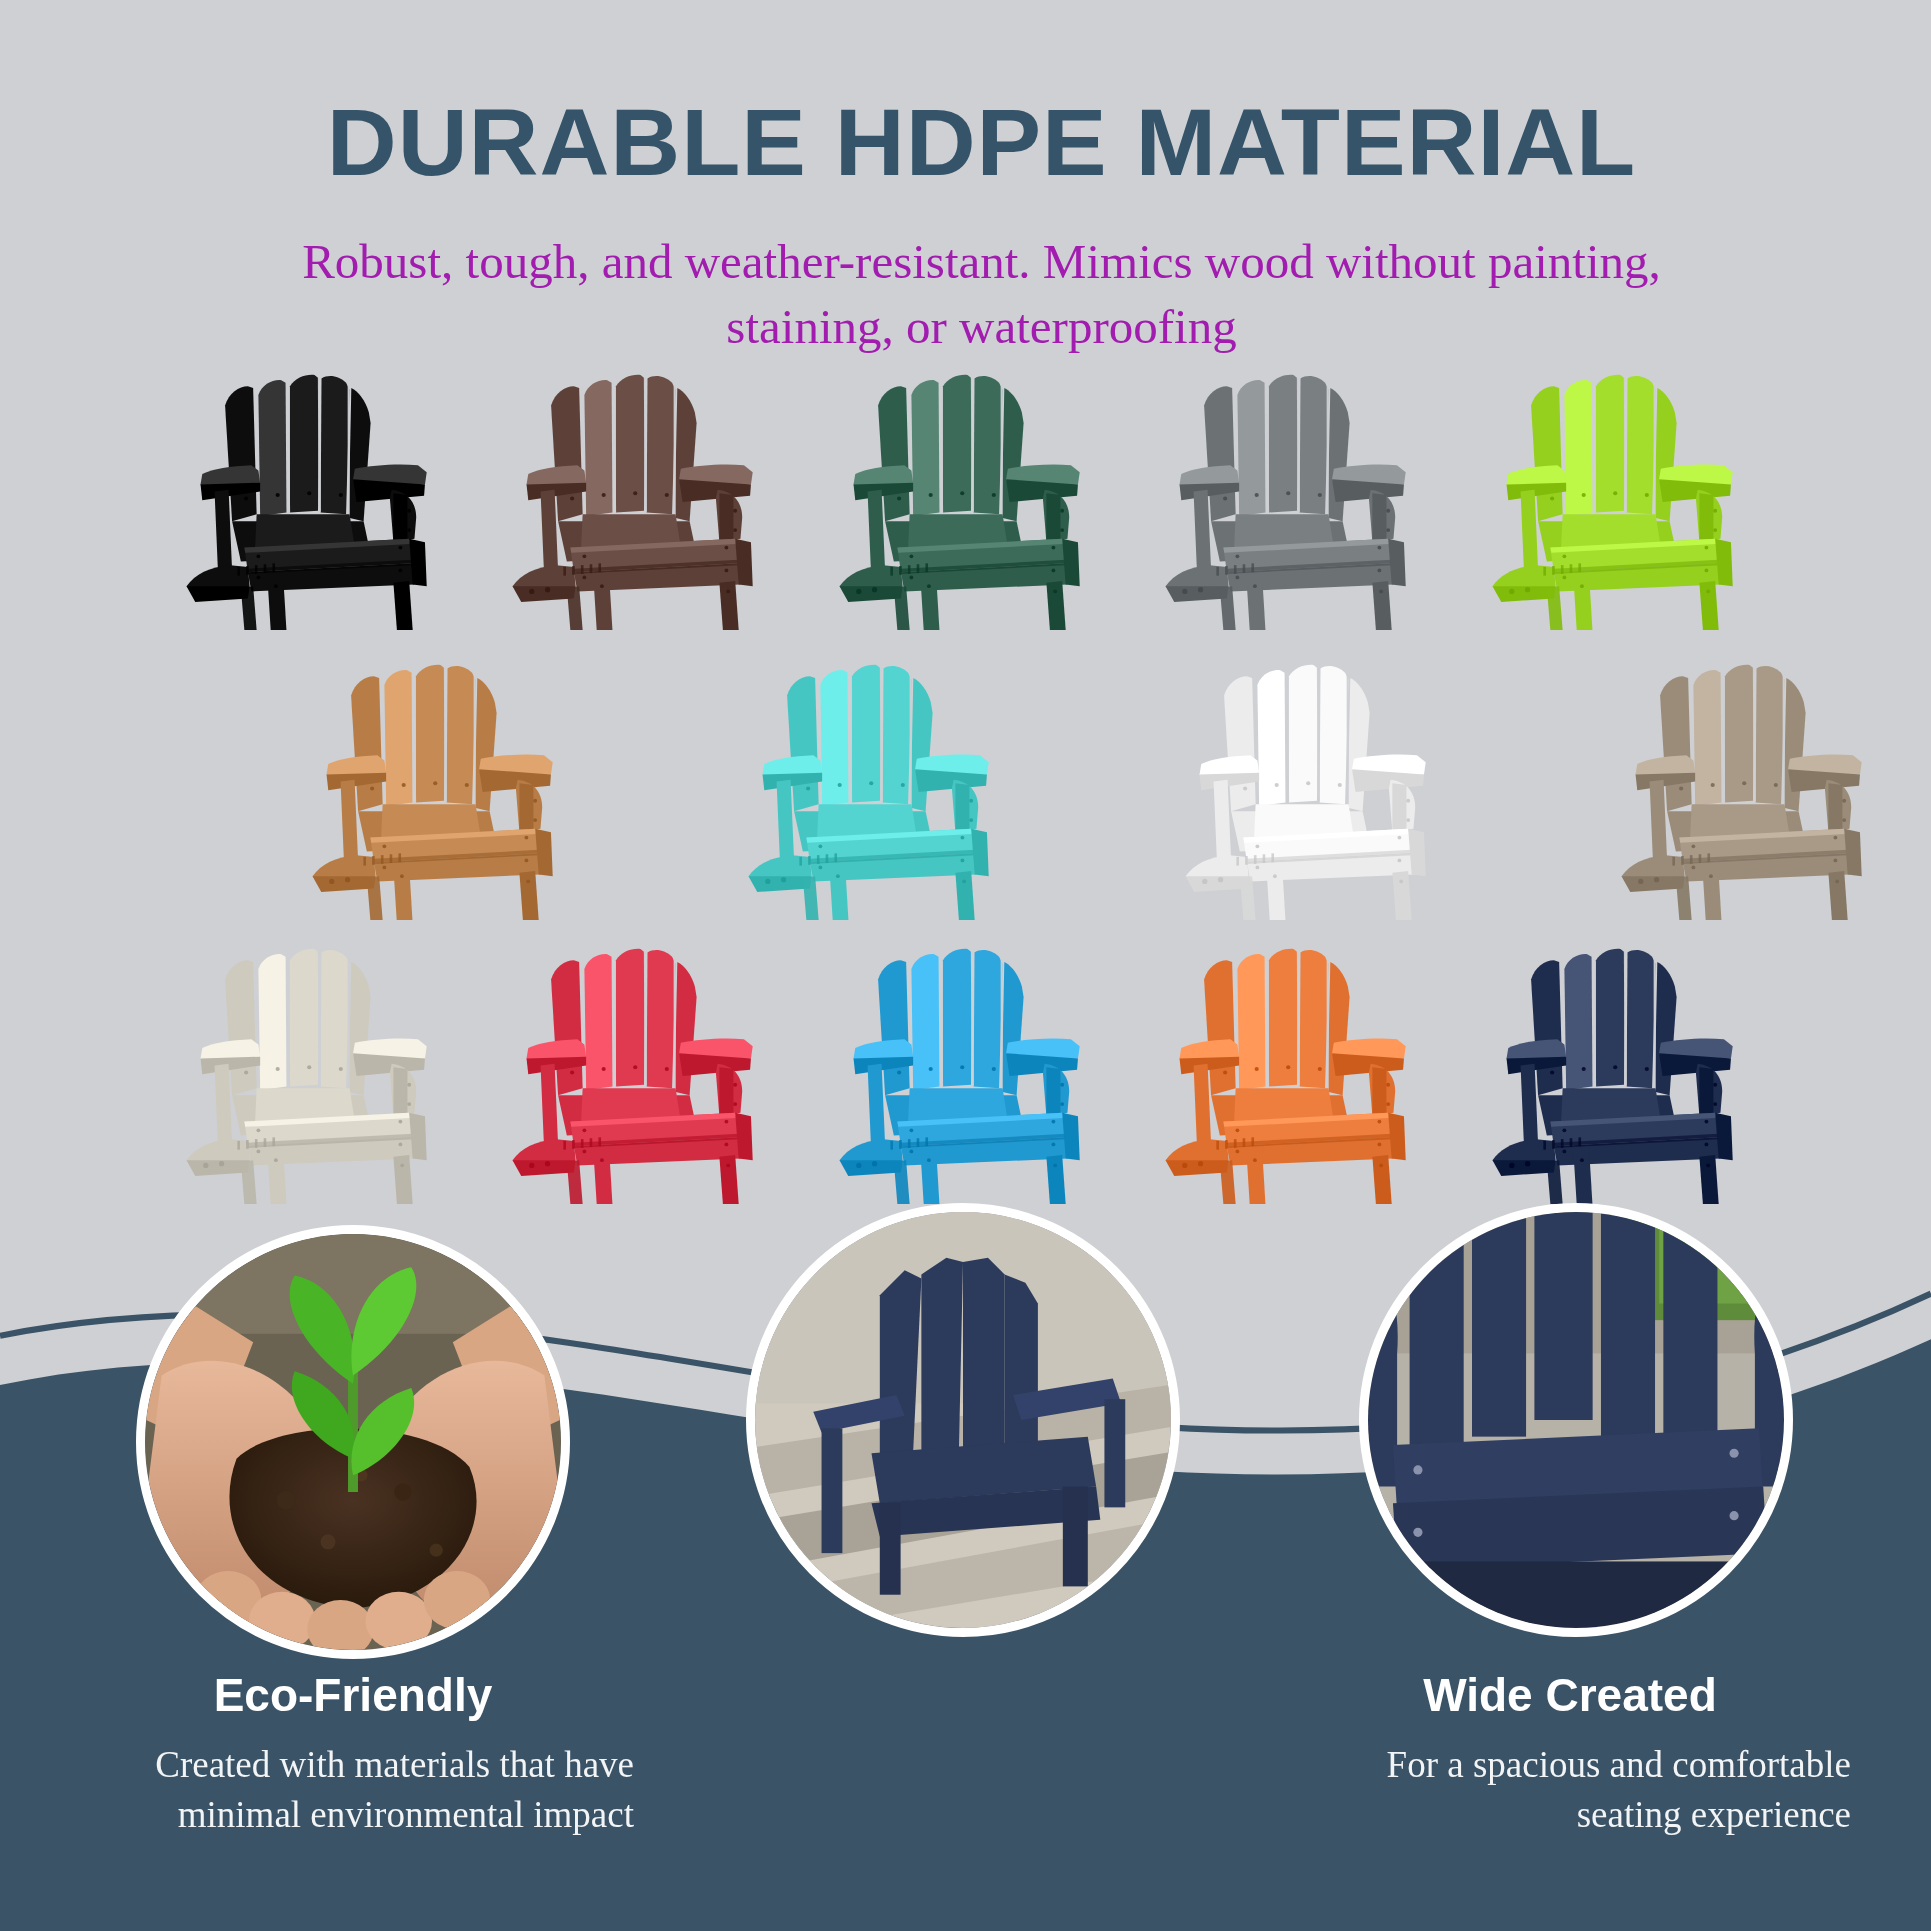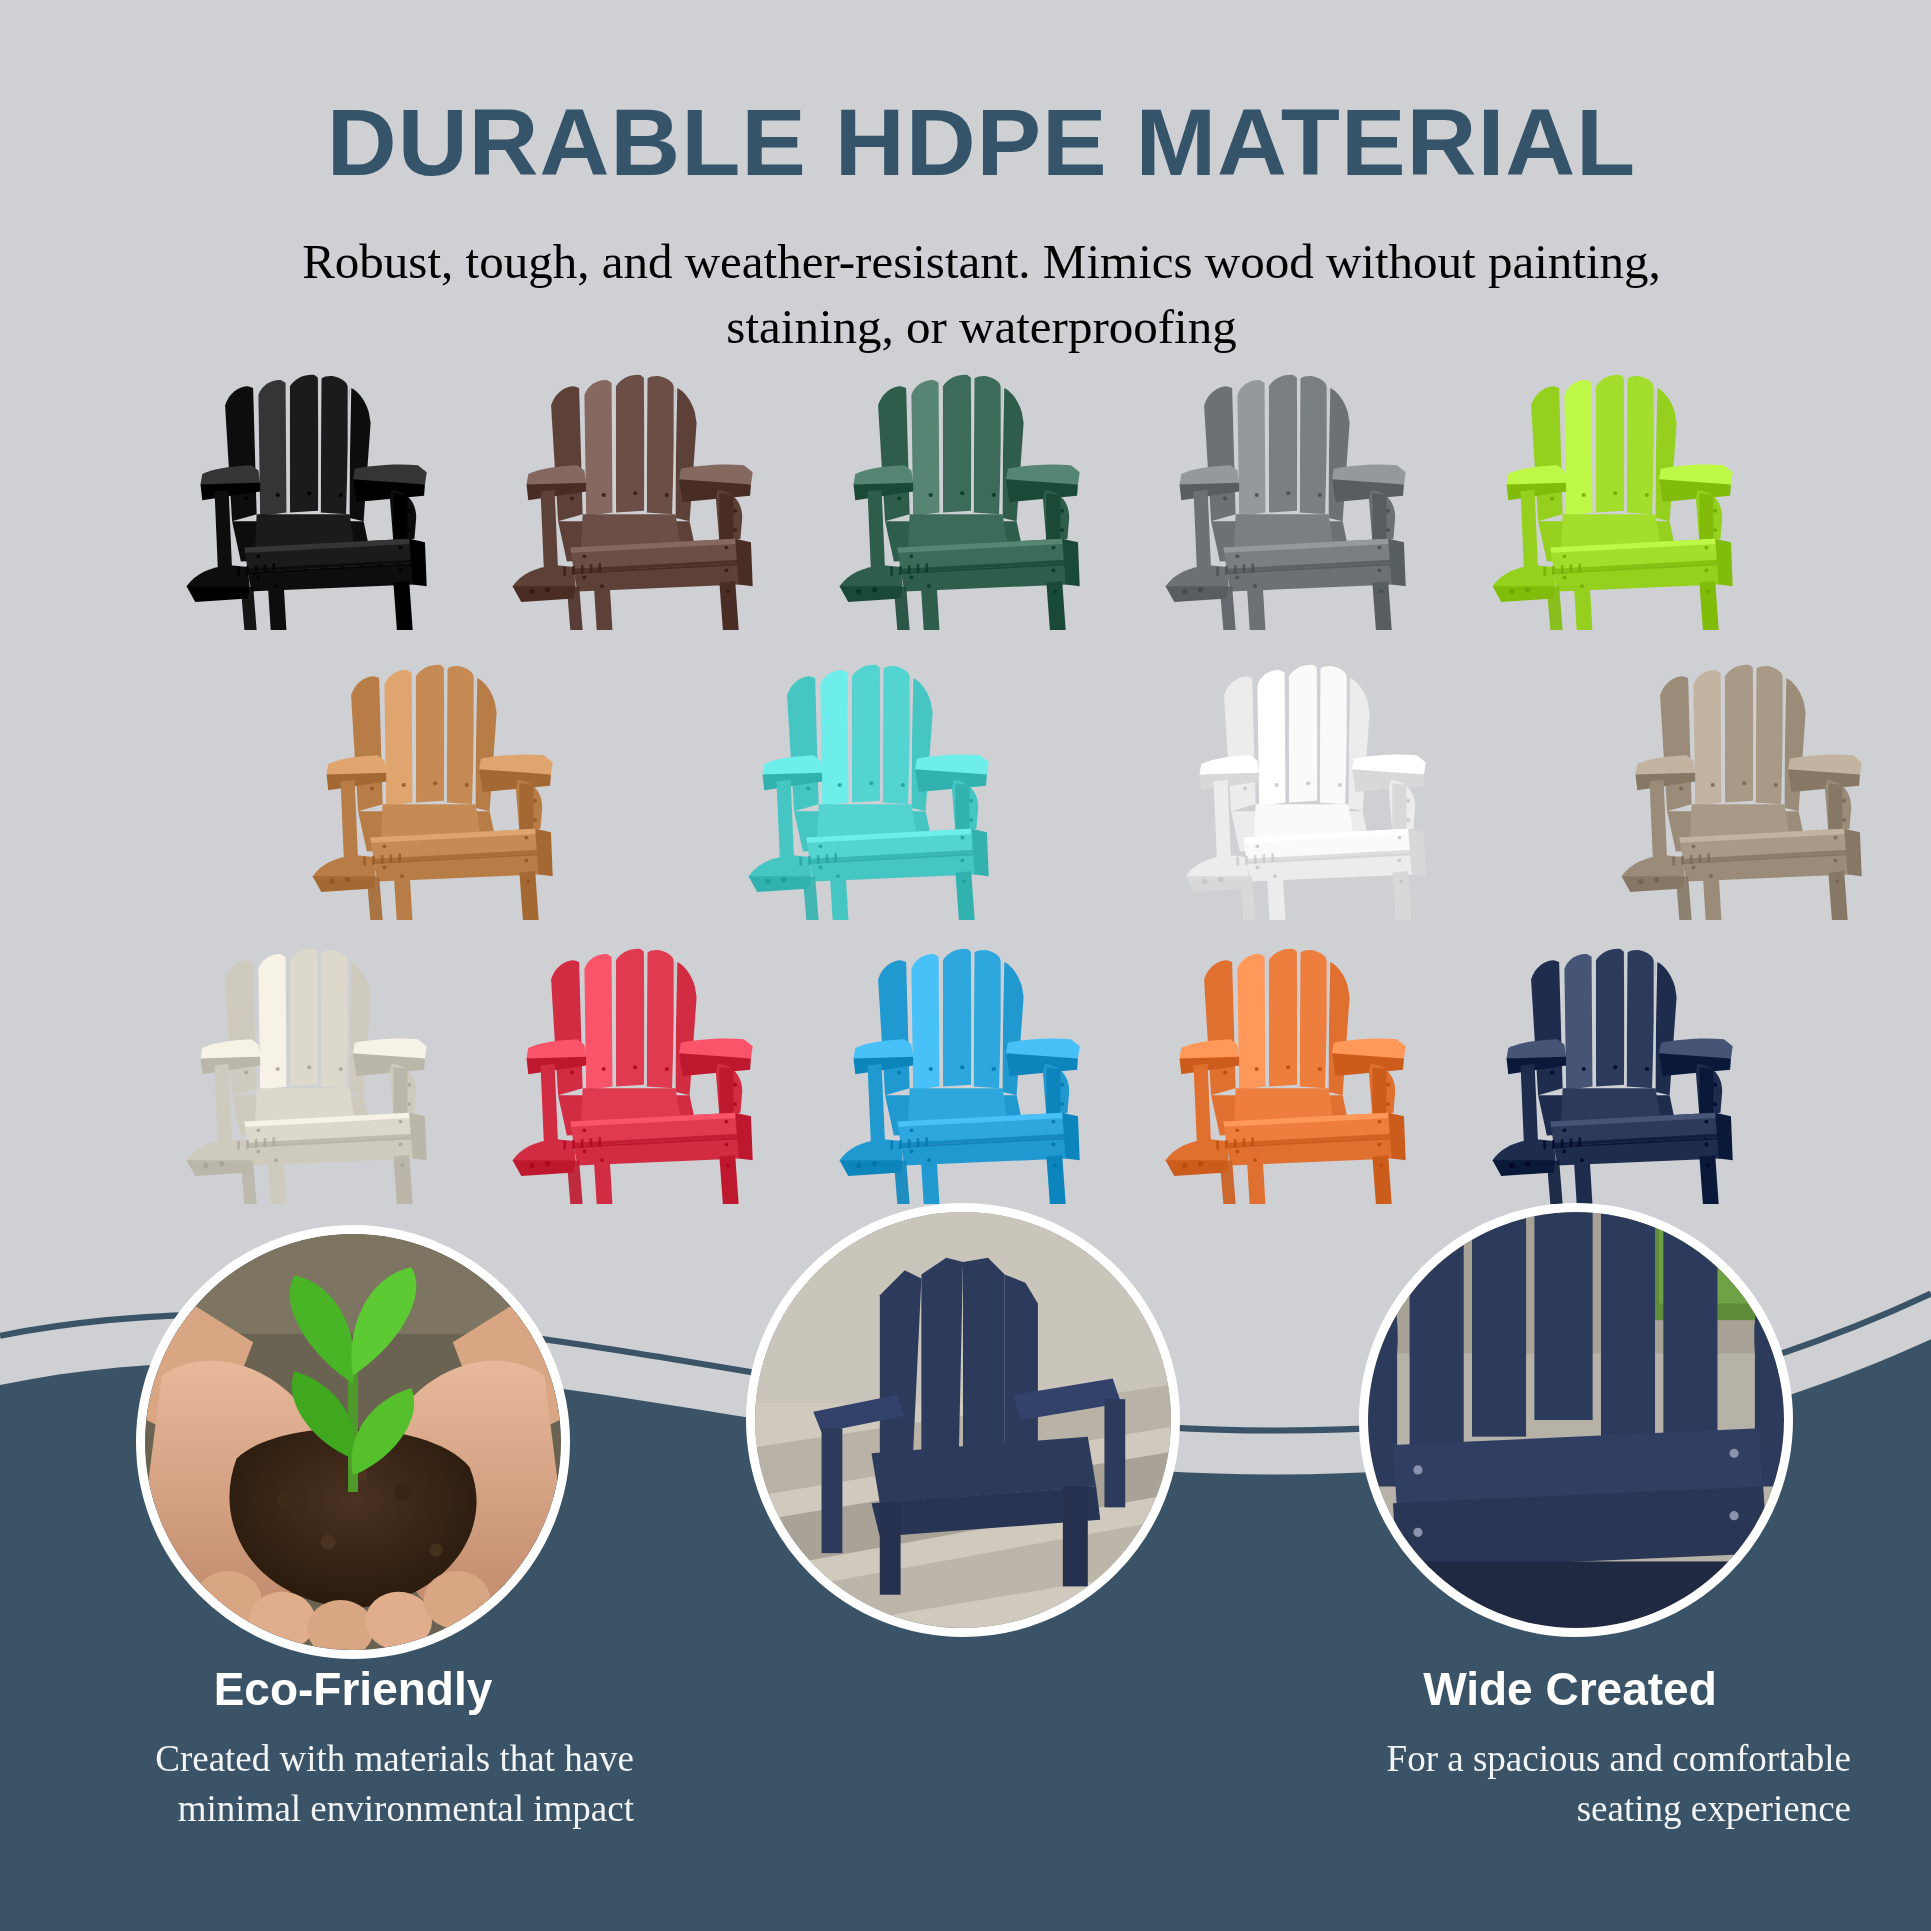--- a/index.html
+++ b/index.html
@@ -47,35 +47,35 @@
   #circle3{left:1359px;top:1203px;}
   .circle svg{display:block;width:100%;height:100%;}
 
   
   .feature-caption{position:absolute;width:562px;text-align:center;}
   #cap1{left:72px;top:1663px;}
   #cap2{left:680px;top:1663px;}
   #cap3{left:1289px;top:1663px;}
   .feature-title{
     font-family:"Liberation Sans",sans-serif;
-    font-weight:700;font-size:46px;color:#FFFFFF;margin:1px;line-height:1.1;
+    font-weight:700;font-size:46px;color:#FFFFFF;margin:7px;line-height:1.1;
   }
   .feature-desc{
     font-family:"Liberation Serif",serif;
     font-size:37px;color:#F2F4F5;margin:19.3px 0 0;line-height:1.36;text-align:right;
   }
 </style>
 </head>
 <body style="background: rgb(206, 208, 212);">
 
 <div id="stage">
 
   <div id="header">
     <h1 id="title" style="color: rgb(53, 84, 105);">DURABLE HDPE MATERIAL</h1>
-    <p id="subtitle" style="color: #000000;">Robust, tough, and weather-resistant. Mimics wood without painting, staining, or waterproofing</p>
+    <p id="subtitle" style="color: #a21caf;">Robust, tough, and weather-resistant. Mimics wood without painting, staining, or waterproofing</p>
   </div>
 
   <div class="chair-row" id="row1">
       <div class="chair" style="left: 183px;">
 <svg viewBox="0 0 300 300">
   <g>
 
     <g>
       <path d="M48,44 C 52,30 64,22 74,22 L80,24 L84,168 L56,176 Z" fill="#0d0d0d"></path>
       <path d="M86,32 C 90,20 102,14 112,15 L117,18 L118,166 L88,170 Z" fill="#353535"></path>

